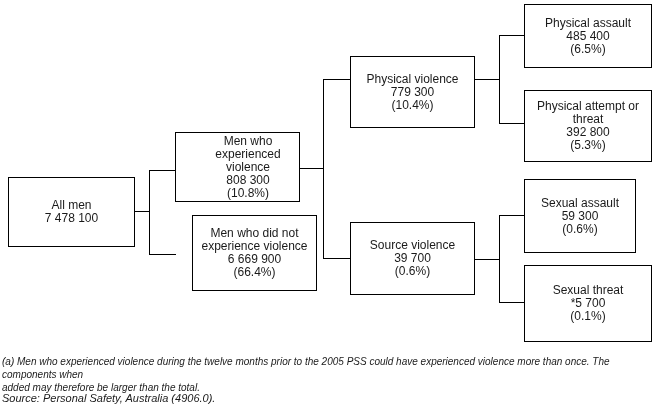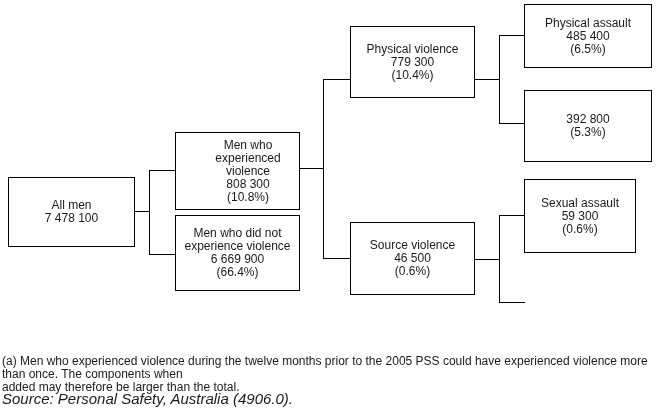--- a/index.html
+++ b/index.html
@@ -34,87 +34,95 @@
     position: absolute;
     background: #000000;
   }
   .hline { height: 1px; }
   .vline { width: 1px; }
   .footnote {
     position: absolute;
     left: 2px;
     top: 355px;
     width: 654px;
-    font-size: 12px;
+    font-size: 10px;
     line-height: 13px;
     white-space: pre-line;
+    font-style: italic;
   }
   .source {
     position: absolute;
     left: 2px;
     top: 392px;
     width: 654px;
-    font-size: 15px;
+    font-size: 11px;
     line-height: 13px;
     font-style: italic;
   }
 </style>
 </head>
 <body>
 
 <div class="canvas">
 
   <div class="node" style="left:8px; top:177px; width:127px; height:70px;">
     <div class="lbl">All men</div>
     <div class="val">7 478 100</div>
   </div>
 
-  <div class="node" style="left:175px; top:132px; width:125px; height:78px;padding-left:21px;">
+  <div class="node" style="left:175px; top:132px; width:125px; height:70px;padding-left:21px;">
     <div class="lbl">Men who
 experienced violence</div>
     <div class="val">808 300</div>
     <div class="pct">(10.8%)</div>
   </div>
 
-  <div class="node" style="left:175px; top:215px; width:125px; height:76px;">
+  <div class="node" style="left:192px; top:215px; width:125px; height:76px;">
     <div class="lbl">Men who did not
 experience violence</div>
     <div class="val">6 669 900</div>
     <div class="pct">(66.4%)</div>
   </div>
 
-  <div class="node" style="left:350px; top:26px; width:125px; height:72px;">
+  <div class="node" style="left:350px; top:56px; width:125px; height:72px;">
     <div class="lbl">Physical violence</div>
     <div class="val">779 300</div>
     <div class="pct">(10.4%)</div>
   </div>
 
   <div class="node" style="left:350px; top:222px; width:125px; height:73px;">
     <div class="lbl">Source violence</div>
-    <div class="val">46 500</div>
+    <div class="val">39 700</div>
     <div class="pct">(0.6%)</div>
   </div>
 
   <div class="node" style="left:524px; top:4px; width:128px; height:64px;">
     <div class="lbl">Physical assault</div>
     <div class="val">485 400</div>
     <div class="pct">(6.5%)</div>
   </div>
 
   <div class="node" style="left:524px; top:90px; width:128px; height:72px;">
+    <div class="lbl">Physical attempt or
+threat</div>
     <div class="val">392 800</div>
     <div class="pct">(5.3%)</div>
   </div>
 
   <div class="node" style="left:524px; top:179px; width:112px; height:74px;">
     <div class="lbl">Sexual assault</div>
     <div class="val">59 300</div>
     <div class="pct">(0.6%)</div>
   </div>
 
+  <div class="node" style="left:524px; top:265px; width:128px; height:77px;">
+    <div class="lbl">Sexual threat</div>
+    <div class="val">*5 700</div>
+    <div class="pct">(0.1%)</div>
+  </div>
 
   <div class="hline" style="left:135px; top:211px; width:15px;"></div>
   <div class="vline" style="left:149px; top:170px; height:85px;"></div>
   <div class="hline" style="left:149px; top:170px; width:27px;"></div>
   <div class="hline" style="left:149px; top:254px; width:27px;"></div>
 
   <div class="hline" style="left:300px; top:168px; width:24px;"></div>
   <div class="vline" style="left:323px; top:79px; height:180px;"></div>
   <div class="hline" style="left:323px; top:79px; width:28px;"></div>
   <div class="hline" style="left:323px; top:258px; width:28px;"></div>

